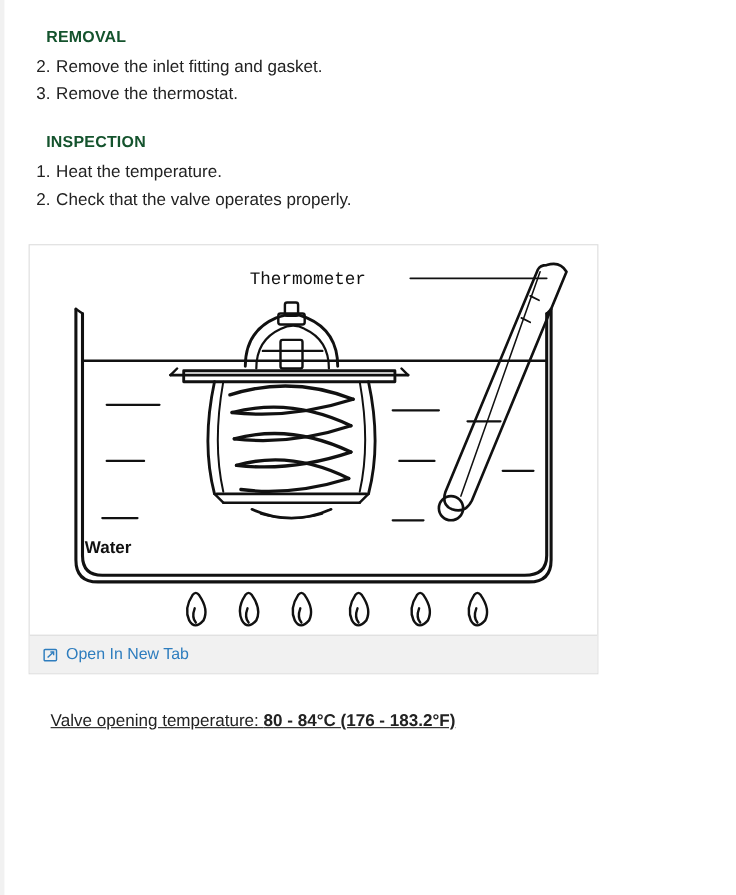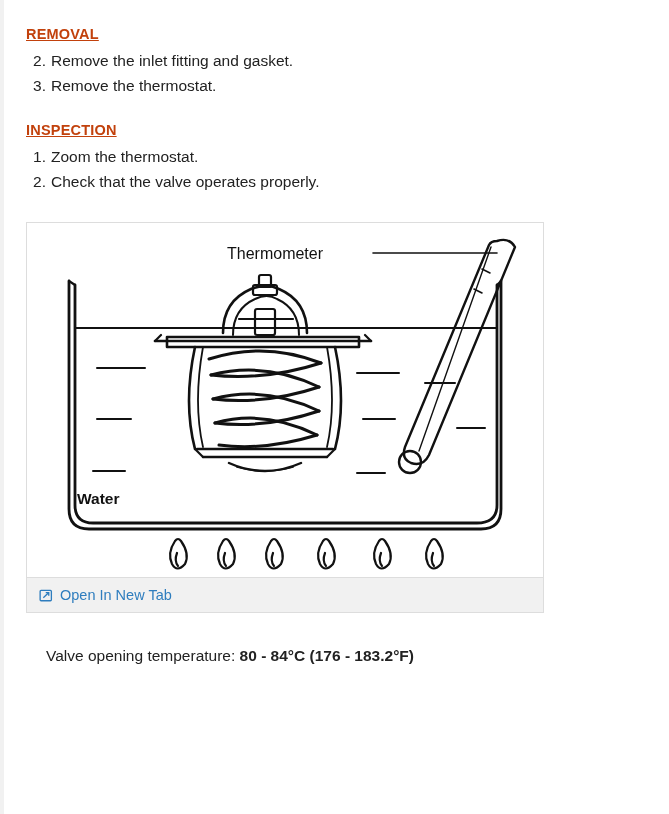--- a/index.html
+++ b/index.html
@@ -29,24 +29,23 @@
   }
   .content {
     position: absolute;
     left: 26px;
     top: 26px;
     width: 618px;
   }
   .sect-head {
     font-size: 14.5px;
     font-weight: bold;
-    color: #c2410c;
+    color: #14532d;
     letter-spacing: 0.2px;
-    margin: 0 0 6px 0;
-    text-decoration: underline;
+    margin: 0 0 6px 16px;
   }
   ol.steps {
     list-style: none;
     margin: 0;
     padding: 0;
   }
   ol.steps li {
     font-size: 15.5px;
     line-height: 25px;
     color: #222222;
@@ -105,20 +104,21 @@
     height: 15px;
     color: #2e7dbe;
     line-height: 0;
   }
   .label-thermometer {
     position: absolute;
     left: 200px;
     top: 22px;
     font-size: 16px;
     color: #111111;
+    font-family: Liberation Mono, monospace;
   }
   .label-water {
     position: absolute;
     left: 50px;
     top: 267px;
     font-size: 15.5px;
     font-weight: bold;
     color: #111111;
   }
   .tail {
@@ -130,21 +130,21 @@
     line-height: 25px;
     color: #222222;
     white-space: nowrap;
   }
   .tail .num {
     display: inline-block;
     min-width: 20px;
     text-align: right;
     margin-right: 5px;
   }
-  .tail .indent { padding-left: 16px; }
+  .tail .indent { padding-left: 16px; text-decoration: underline; }
   .tail b { font-weight: bold; }
 </style>
 </head>
 <body>
 
 <div class="page">
 
   <div class="left-rule"></div>
 
   <div class="content">
@@ -157,21 +157,21 @@
       <li>
         <span class="num">3.</span><span>Remove the thermostat.</span>
       </li>
     </ol>
 
     <div class="gap-1"></div>
 
     <div class="sect-head">INSPECTION</div>
     <ol class="steps">
       <li>
-        <span class="num">1.</span><span>Zoom the thermostat.</span>
+        <span class="num">1.</span><span>Heat the temperature.</span>
       </li>
       <li>
         <span class="num">2.</span><span>Check that the valve operates properly.</span>
       </li>
     </ol>
 
     <div class="figure">
 
       <svg class="drawing" viewBox="0 0 518 355">
         <g fill="none" stroke="#111111" stroke-width="2.4" stroke-linecap="round" stroke-linejoin="round">

